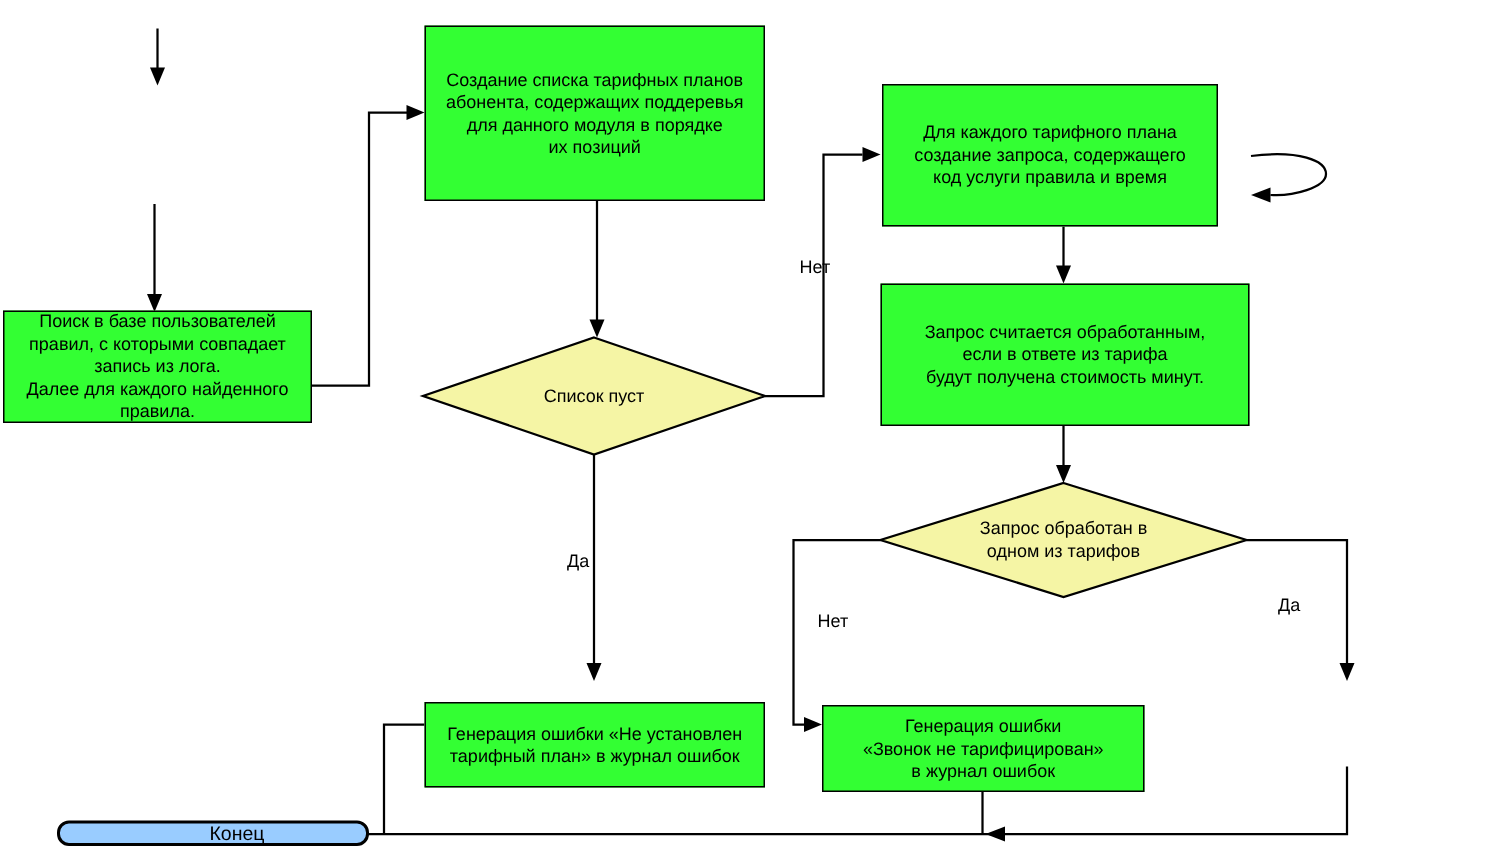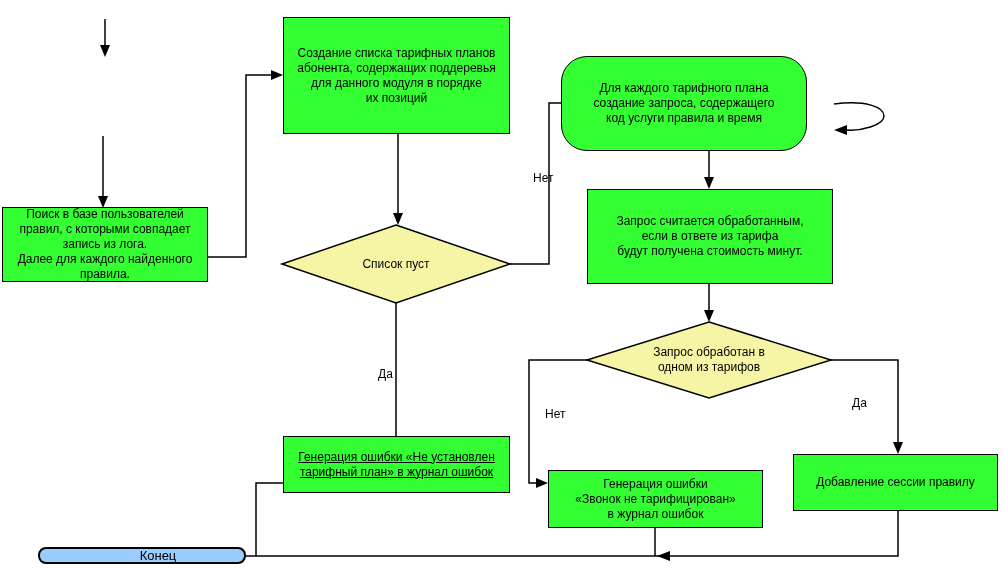--- a/index.html
+++ b/index.html
@@ -94,39 +94,38 @@
 Далее для каждого найденного
 правила.</div>
 
   <div class="node process" style="left:283px;top:17px;width:227px;height:117px;">Создание списка тарифных планов
 абонента, содержащих поддеревья
 для данного модуля в порядке
 их позиций</div>
 
   <div class="dtext" style="left:282px;top:225px;width:228px;height:78px;">Список пуст</div>
 
-  <div class="node process" style="left:561px;top:56px;width:246px;height:95px;border-radius:26px;">Для каждого тарифного плана
+  <div class="node process" style="left:588px;top:56px;width:224px;height:95px;">Для каждого тарифного плана
 создание запроса, содержащего
 код услуги правила и время</div>
 
   <div class="node process" style="left:587px;top:189px;width:246px;height:95px;">Запрос считается обработанным,
 если в ответе из тарифа
 будут получена стоимость минут.</div>
 
   <div class="dtext" style="left:587px;top:322px;width:244px;height:76px;">Запрос обработан в
 одном из тарифов</div>
 
-  <div class="node process" style="left:283px;top:436px;width:227px;height:57px;text-decoration:underline;">Генерация ошибки «Не установлен
+  <div class="node process" style="left:283px;top:468px;width:227px;height:57px;">Генерация ошибки «Не установлен
 тарифный план» в журнал ошибок</div>
 
   <div class="node process" style="left:548px;top:470px;width:215px;height:58px;">Генерация ошибки
 «Звонок не тарифицирован»
 в журнал ошибок</div>
 
-  <div class="node process" style="left:793px;top:454px;width:205px;height:57px;">Добавление сессии правилу</div>
 
   <div class="node term" style="left:38px;top:547px;width:208px;height:17px;padding-left:32px;">Конец</div>
 
   <span class="elabel" style="left:533px;top:171px;">Нет</span>
   <span class="elabel" style="left:378px;top:367px;">Да</span>
   <span class="elabel" style="left:545px;top:407px;">Нет</span>
   <span class="elabel" style="left:852px;top:396px;">Да</span>
 
 </div>
 

